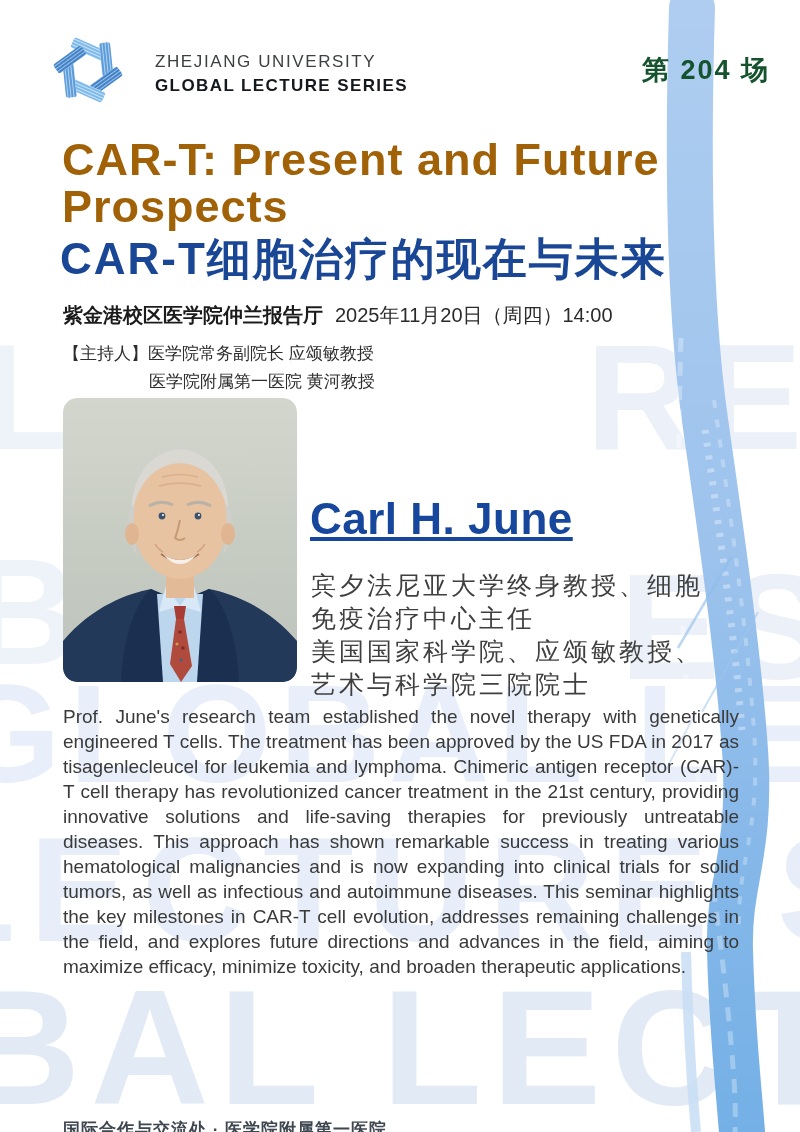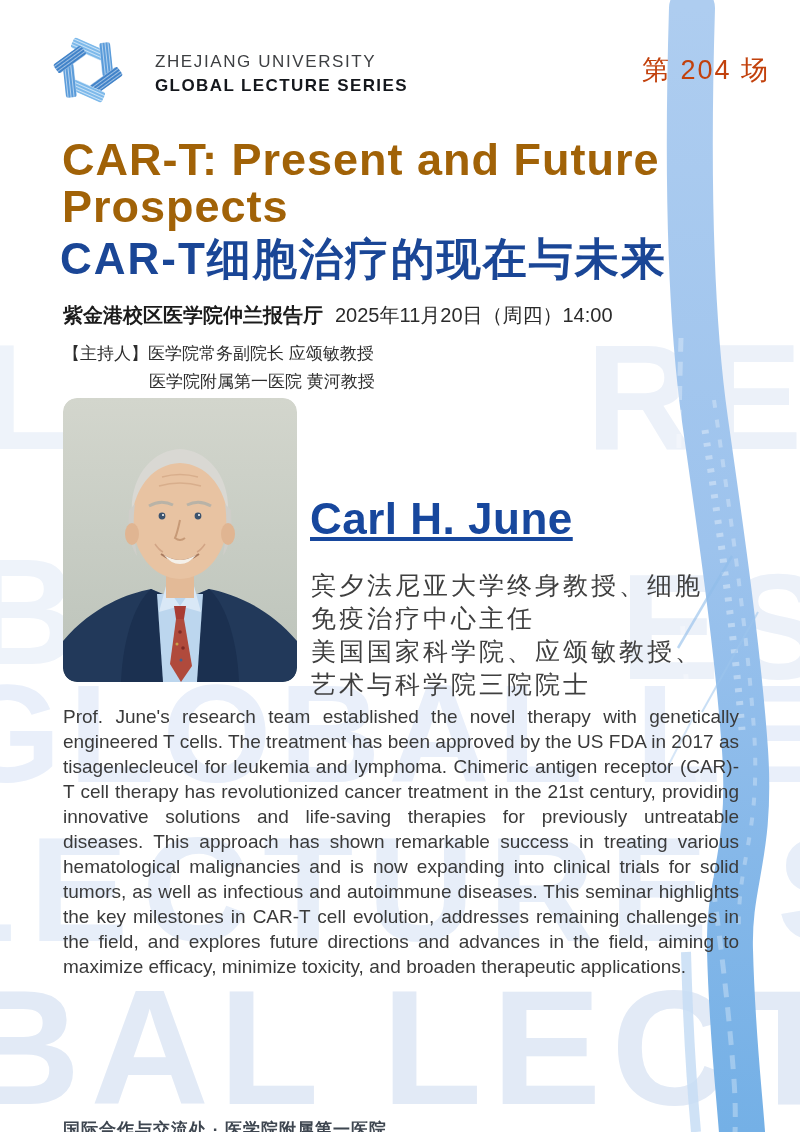--- a/index.html
+++ b/index.html
@@ -21,22 +21,22 @@
   
   .brush{position:absolute;top:0;left:520px;width:280px;height:1132px;pointer-events:none;}
   
   .logo{position:absolute;left:52px;top:34px;width:72px;height:72px;}
   .logo-text{position:absolute;left:155px;top:52px;}
   .logo-line1{font-size:17px;letter-spacing:1.6px;color:#3d3f42;font-weight:400;}
   .logo-line2{font-size:17px;letter-spacing:1.4px;color:#14171c;font-weight:700;margin-top:4px;}
   .cn-block{position:absolute;left:527px;top:42px;width:125px;text-align:center;}
   .cn-line1{font-size:15px;font-weight:600;color:#4c86c6;letter-spacing:10px;white-space:nowrap;}
   .cn-line2{font-size:17px;font-weight:700;color:#2f6cb4;letter-spacing:1px;margin-top:6px;white-space:nowrap;}
-  .session{position:absolute;left:642px;top:52px;font-size:27px;font-weight:400;
-           color:#c2410c;letter-spacing:2px;white-space:nowrap;}
+  .session{position:absolute;left:642px;top:52px;font-size:27px;font-weight:700;
+           color:#14532d;letter-spacing:2px;white-space:nowrap;}
   
   .title-en{position:absolute;left:62px;top:136px;width:690px;
             font-size:45px;line-height:47px;font-weight:700;color:#a16207;letter-spacing:1px;}
   .title-cn{position:absolute;left:60px;top:230px;width:700px;
             font-size:44px;font-weight:700;color:#1a4696;letter-spacing:2px;white-space:nowrap;}
   
   .venue-row{position:absolute;left:63px;top:302px;font-size:20px;color:#222;white-space:nowrap;}
   .venue{font-weight:700;color:#1b1b1b;}
   .datetime{font-weight:400;color:#2a2a2a;margin-left:12px;text-align:center;}
   .hosts{position:absolute;left:63px;top:340px;font-size:17px;color:#2e2e2e;line-height:28px;}

